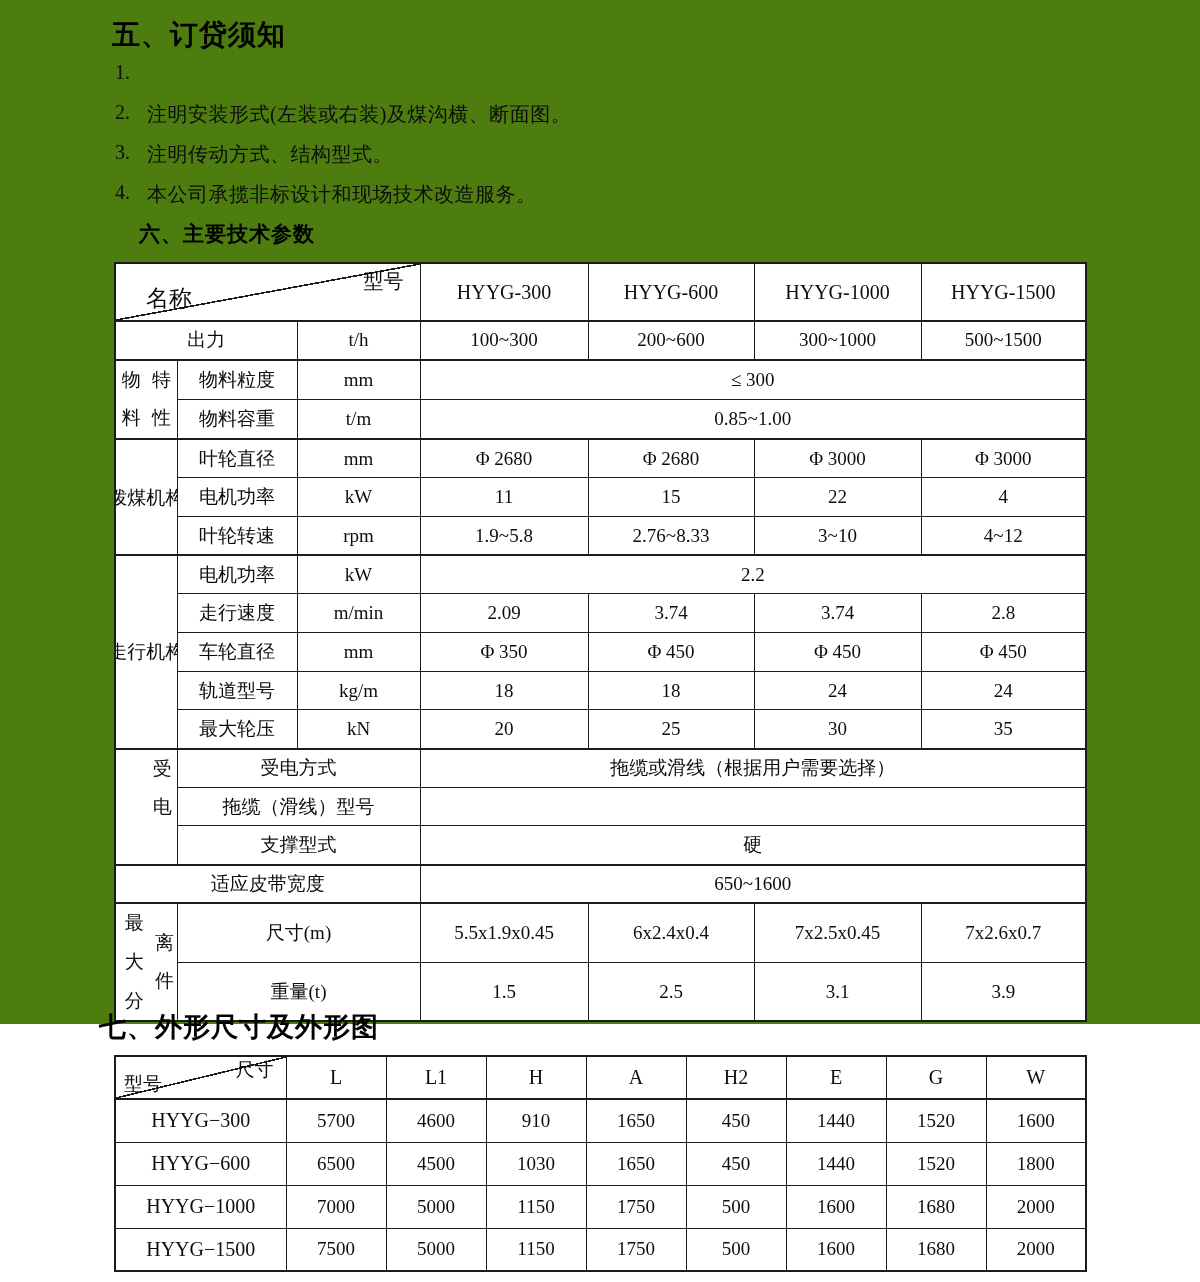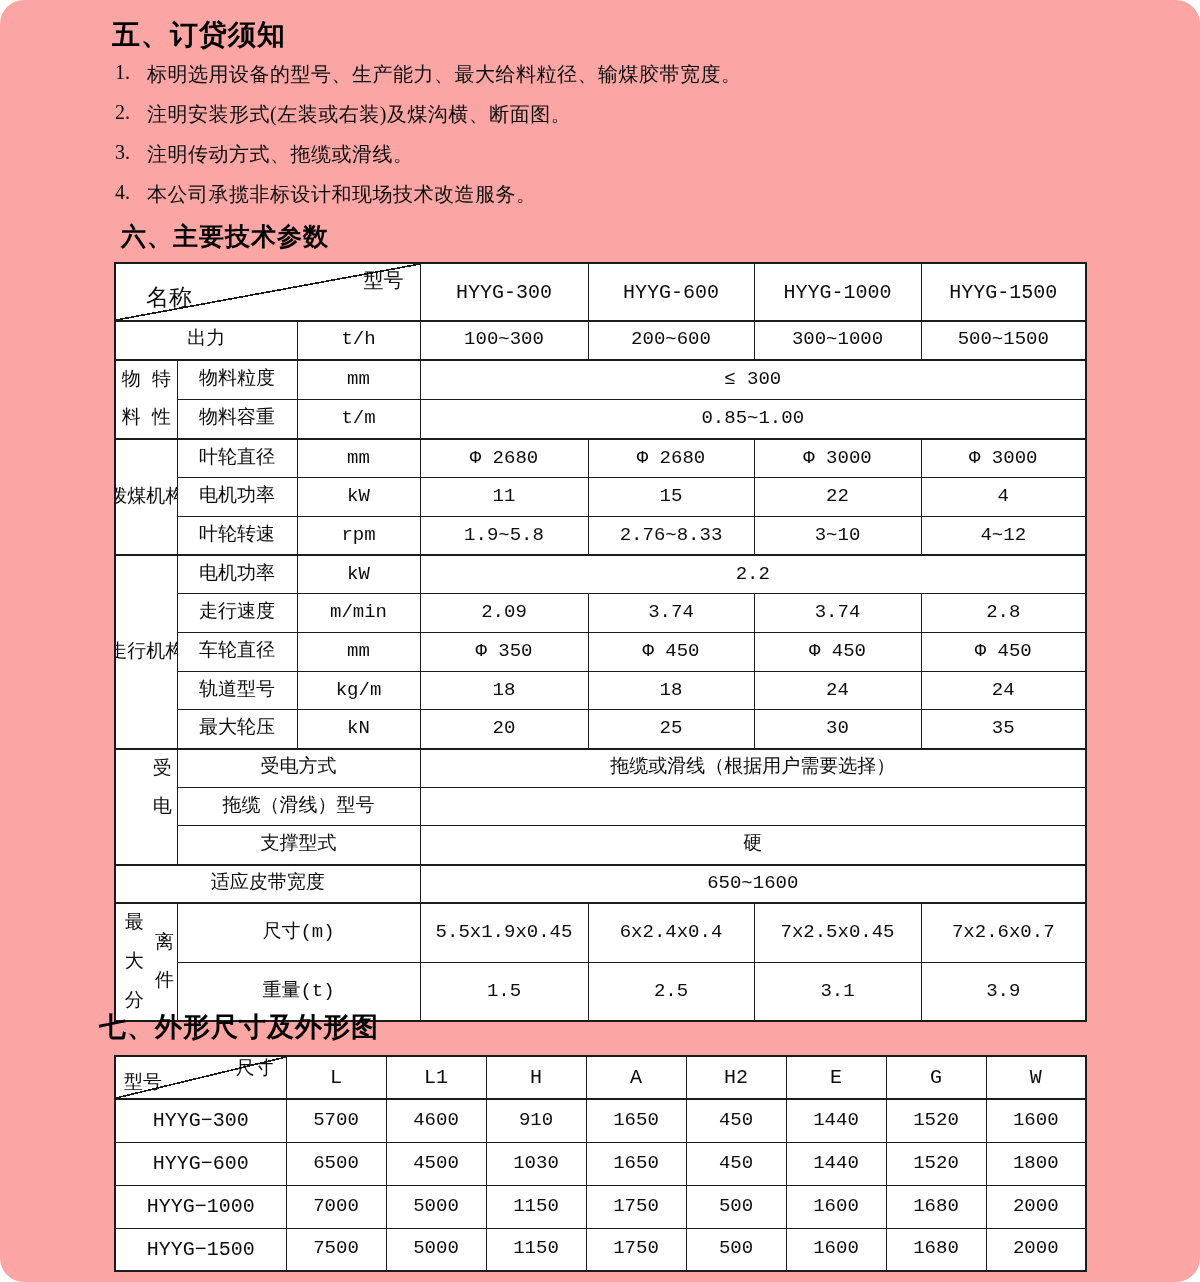--- a/index.html
+++ b/index.html
@@ -1,35 +1,35 @@
 <!DOCTYPE html>
 <html><head>
 <meta charset="utf-8">
 <style>
   html,body{margin:0;padding:0;background:#ffffff;}
   body{width:1200px;height:1282px;overflow:hidden;}
   .page{
-    position:relative;width:1200px;height:1282px;background:#fca5a5;
-    font-family:"Liberation Serif","DejaVu Serif",serif;color:#0d0d0d;border-radius:24px;
+    position:relative;width:1200px;height:1024px;background:#4d7c0f;
+    font-family:"Liberation Serif","DejaVu Serif",serif;color:#0d0d0d;
   }
   .sec-title{
     position:absolute;margin:0;
     font-family:"Liberation Sans","DejaVu Sans",sans-serif;
     font-weight:bold;color:#000;letter-spacing:1px;white-space:nowrap;
   }
   #sec5-title{left:112px;top:16px;font-size:28px;}
-  #sec6-title{left:121px;top:220px;font-size:25px;}
+  #sec6-title{left:139px;top:220px;font-size:21px;}
   #sec7-title{left:99px;top:1009px;font-size:27px;}
 
   #order-notes{position:absolute;left:115px;top:61px;width:900px;}
   .note-item{display:flex;align-items:flex-start;height:20px;margin-bottom:20px;font-size:20px;white-space:nowrap;}
   .note-num{width:32px;flex:0 0 32px;}
   .note-text{letter-spacing:0.5px;}
 
-  table{border-collapse:collapse;table-layout:fixed;background:#fff;font-family:Liberation Mono, monospace;}
+  table{border-collapse:collapse;table-layout:fixed;background:#fff;}
   #tech-table{position:absolute;left:114px;top:262px;width:971px;border:2px solid #1b1b1b;}
   #dim-table{position:absolute;left:114px;top:1055px;width:971px;border:2px solid #1b1b1b;}
   td{
     border:1px solid #1b1b1b;text-align:center;vertical-align:middle;
     padding:0;font-size:19px;overflow:hidden;line-height:1.15;
   }
   #tech-table tr{height:38.7px;}
   #tech-table tr.hd{height:58px;}
   #tech-table tr.hd td{border-bottom-width:2px;}
   #tech-table tr.gs td{border-top-width:2px;}
@@ -58,29 +58,28 @@
   .lh48 .gstack span{line-height:48.3px;}
 </style>
 </head>
 <body>
 
 <div class="page">
   <h1 class="sec-title" id="sec5-title">五、订贷须知</h1>
   <div id="order-notes">
       <div class="note-item">
         <span class="note-num">1.</span>
-        <span class="note-text">标明选用设备的型号、生产能力、最大给料粒径、输煤胶带宽度。</span>
       </div>
       <div class="note-item">
         <span class="note-num">2.</span>
         <span class="note-text">注明安装形式(左装或右装)及煤沟横、断面图。</span>
       </div>
       <div class="note-item">
         <span class="note-num">3.</span>
-        <span class="note-text">注明传动方式、拖缆或滑线。</span>
+        <span class="note-text">注明传动方式、结构型式。</span>
       </div>
       <div class="note-item">
         <span class="note-num">4.</span>
         <span class="note-text">本公司承揽非标设计和现场技术改造服务。</span>
       </div>
     </div>
 
   <h2 class="sec-title" id="sec6-title">六、主要技术参数</h2>
   <table id="tech-table">
     <colgroup>

